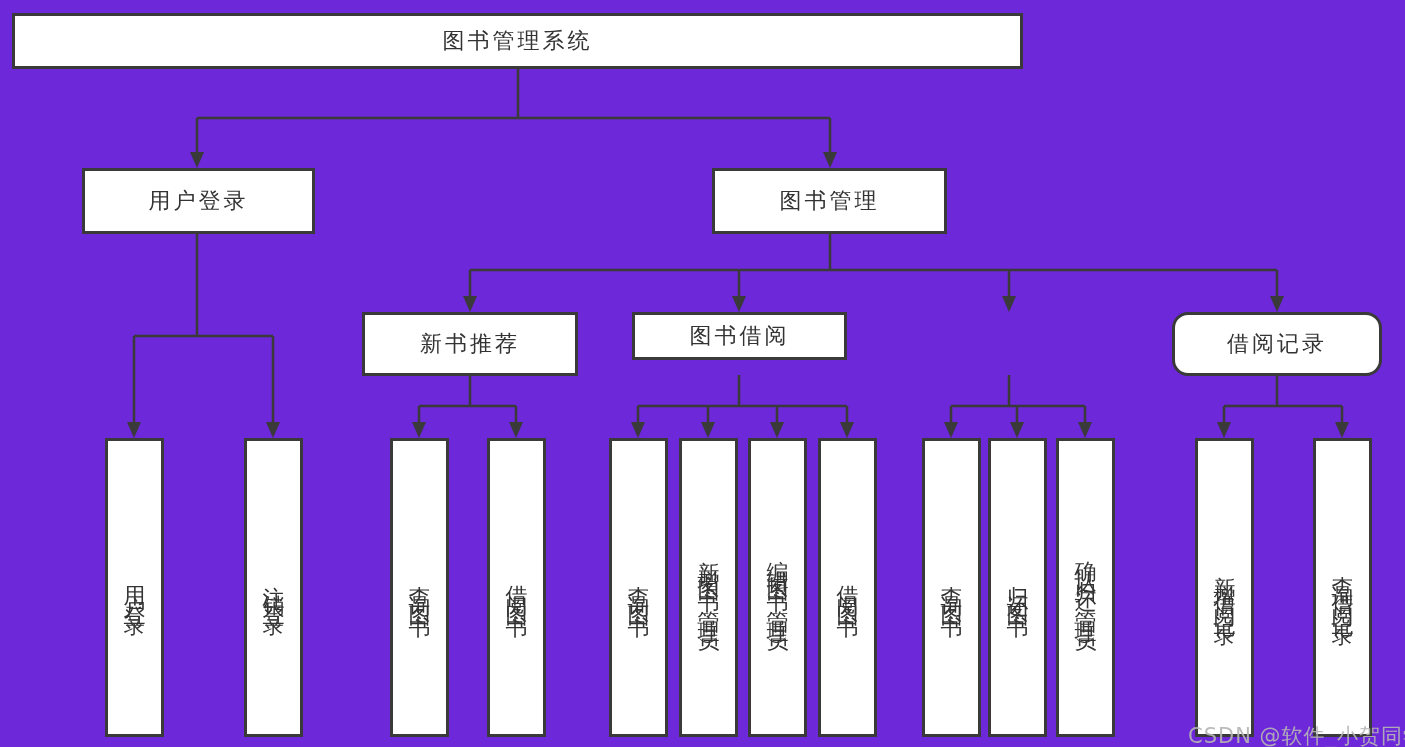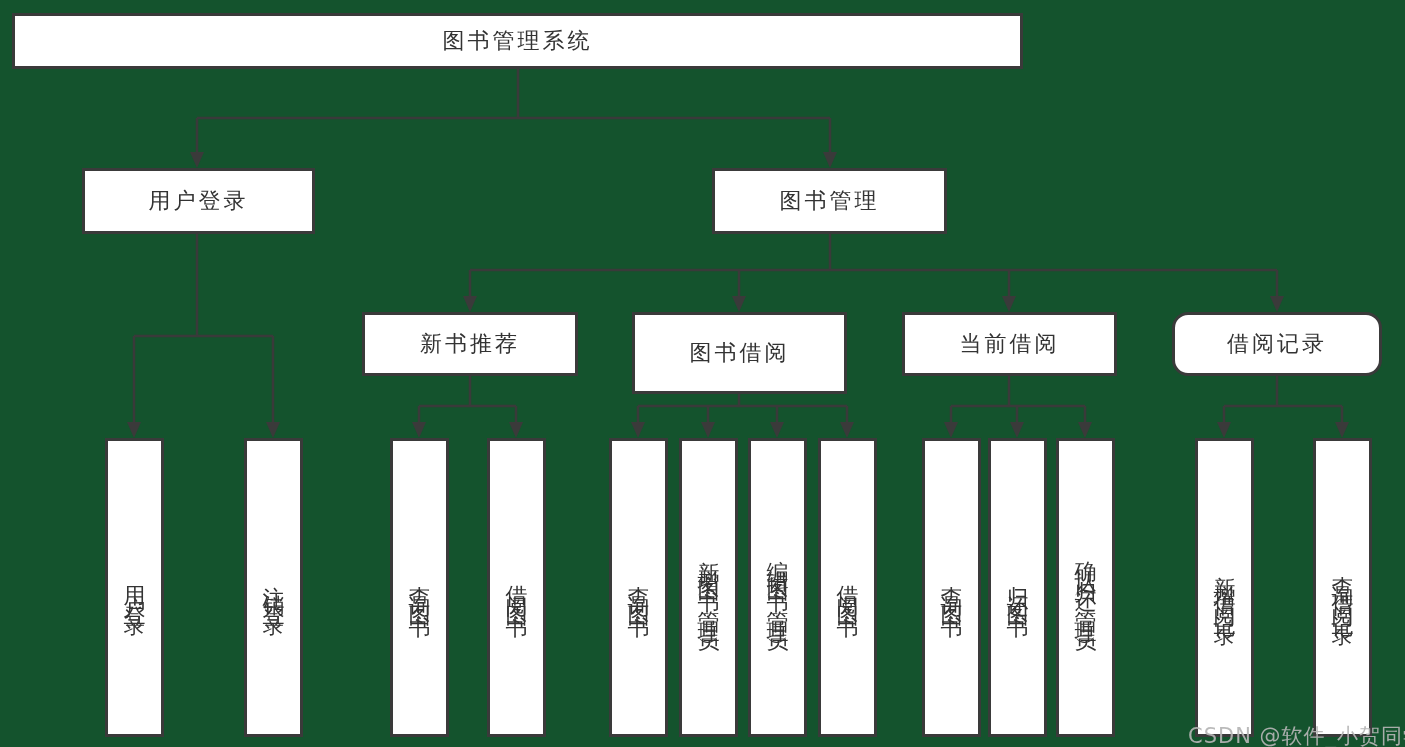--- a/index.html
+++ b/index.html
@@ -1,20 +1,20 @@
 <!DOCTYPE html>
 <html><head>
 <meta charset="utf-8">
 <style>
   html, body { margin: 0; padding: 0; background: #ffffff; }
   #canvas {
     position: relative;
     width: 1405px;
     height: 747px;
-    background: #14532d;
+    background: #6d28d9;
     font-family: "DejaVu Sans", "Liberation Sans", sans-serif;
     color: #333333;
     overflow: hidden;
   }
   #wires { position: absolute; left: 0; top: 0; width: 1405px; height: 747px; }
   .node {
     position: absolute;
     box-sizing: border-box;
     border: 3px solid #3a3a3a;
     background: #ffffff;
@@ -30,21 +30,21 @@
     font-size: 22px;
     letter-spacing: 10px;
     text-align: center;
   }
   .vnode .lbl { white-space: nowrap; }
   
   #root-box       { left: 12px;   top: 13px;  width: 1011px; height: 56px; }
   #n-user-login   { left: 82px;   top: 168px; width: 233px;  height: 66px; }
   #n-book-mgmt    { left: 712px;  top: 168px; width: 235px;  height: 66px; }
   #n-new-book     { left: 362px;  top: 312px; width: 216px;  height: 64px; }
-  #n-book-borrow  { left: 632px;  top: 312px; width: 215px;  height: 82px; }
+  #n-book-borrow  { left: 632px;  top: 312px; width: 215px;  height: 48px; }
   #n-current      { left: 902px;  top: 312px; width: 215px;  height: 64px; }
   #n-records      { left: 1172px; top: 312px; width: 210px;  height: 64px; border-radius: 16px; }
   .leaf { top: 438px; width: 59px; height: 299px; }
   #lf-login    { left: 105px; }
   #lf-logout   { left: 244px; }
   #lf-nb-query { left: 390px; }
   #lf-nb-lend  { left: 487px; }
   #lf-bb-query { left: 609px; }
   #lf-bb-add   { left: 679px; }
   #lf-bb-edit  { left: 748px; }
@@ -104,23 +104,20 @@
   <div class="node hnode" id="n-book-mgmt">
     <span class="lbl">图书管理</span>
   </div>
 
   <div class="node hnode" id="n-new-book">
     <span class="lbl">新书推荐</span>
   </div>
   <div class="node hnode" id="n-book-borrow">
     <span class="lbl">图书借阅</span>
   </div>
-  <div class="node hnode" id="n-current">
-    <span class="lbl">当前借阅</span>
-  </div>
   <div class="node hnode" id="n-records">
     <span class="lbl">借阅记录</span>
   </div>
 
   <div class="node vnode leaf" id="lf-login">
     <span class="lbl">用户登录</span>
   </div>
   <div class="node vnode leaf" id="lf-logout">
     <span class="lbl">注销登录</span>
   </div>

